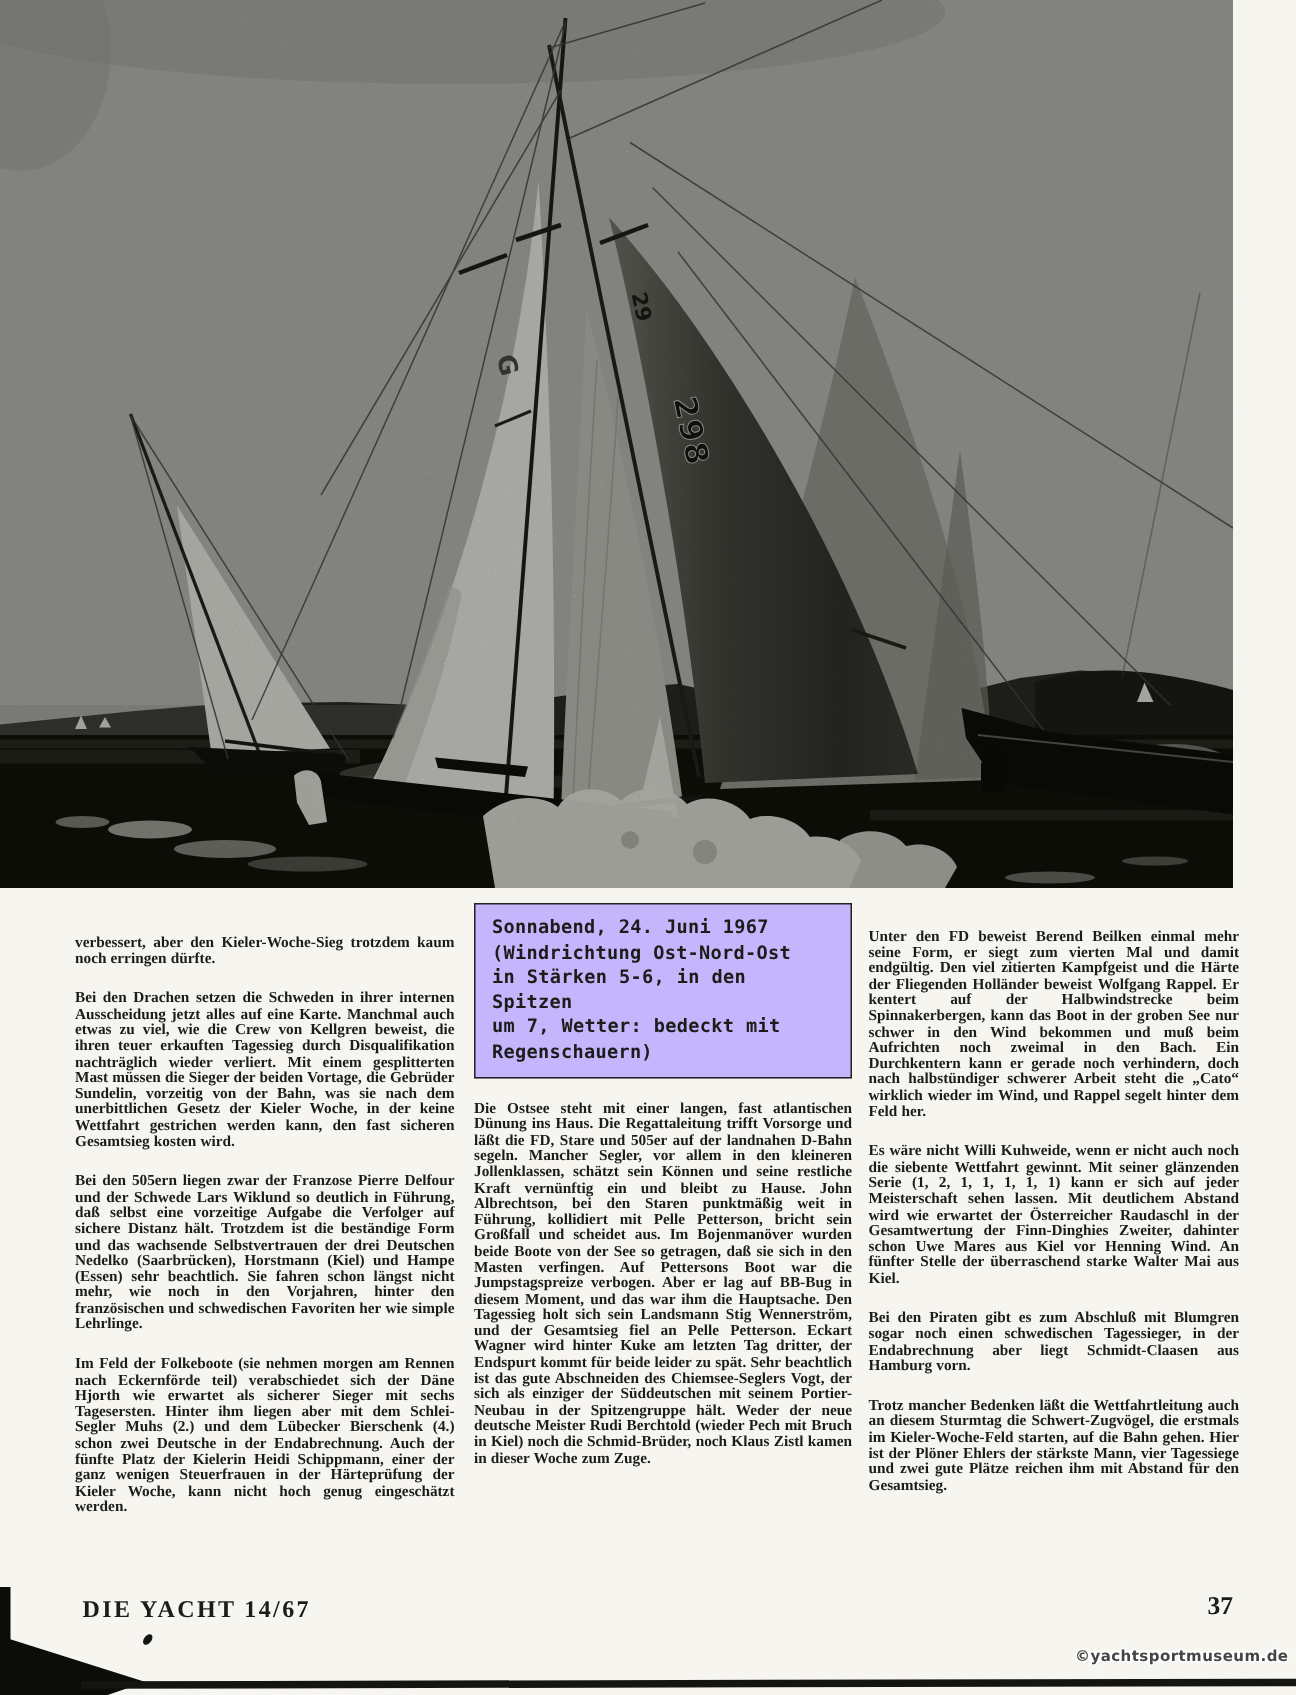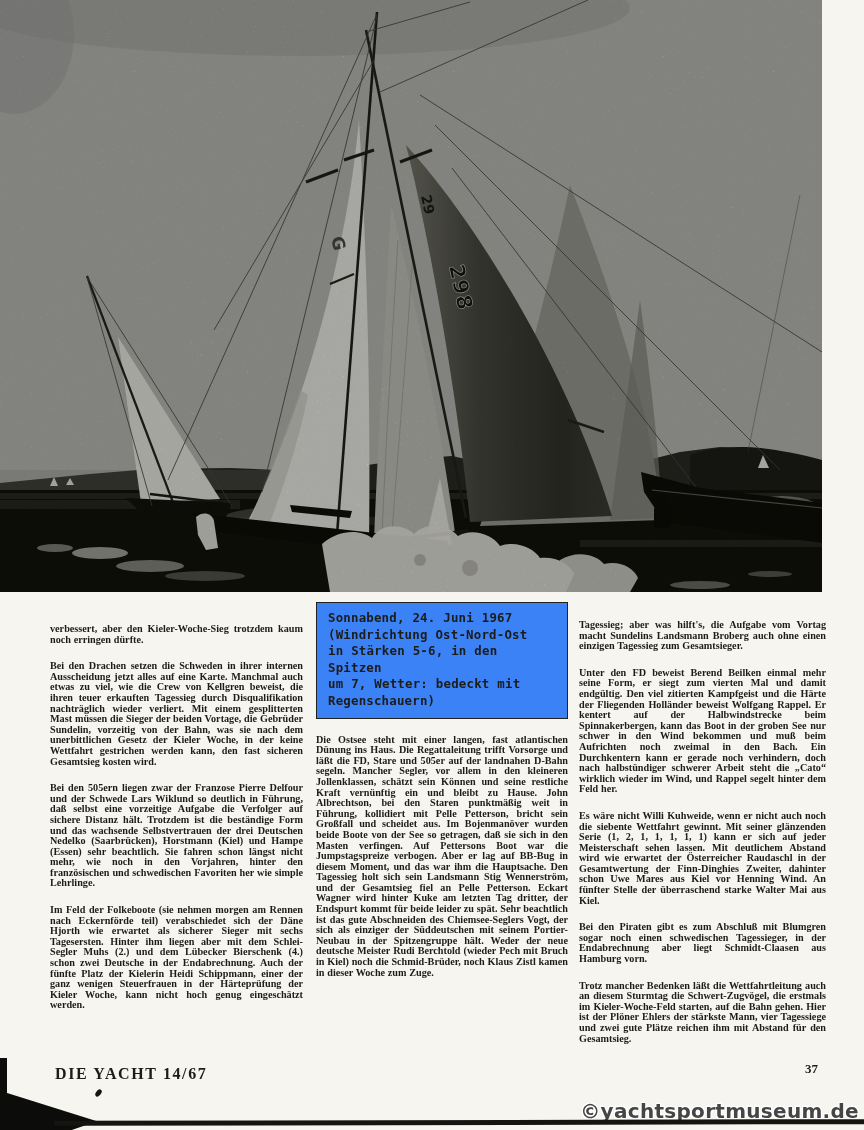--- a/index.html
+++ b/index.html
@@ -11,35 +11,35 @@
   .photo{position:absolute;left:0;top:0;width:822px;height:592px;}
   .photo svg{display:block;width:100%;height:100%;}
   
   .col{position:absolute;font-size:10.2px;line-height:10.6px;font-weight:700;
        text-align:justify;hyphens:auto;-webkit-hyphens:auto;word-spacing:0.2px;}
   .col p{margin:16px 0 6px 0;}
   .col1{left:50px;top:608px;width:253px;}
   .col2{left:316px;top:602px;width:252px;}
   .col3{left:579px;top:604px;width:247px;}
   .weather-box{
-    border:1.5px solid #21211e;background:#3b82f6;
+    border:1.5px solid #21211e;background:#c4b5fd;
     padding:7px 9px 8px 11px;margin-bottom:9px;
   }
   .weather-text{
     font-family:"DejaVu Sans Mono","Liberation Mono",monospace;
     font-size:12.4px;line-height:16.6px;font-weight:600;white-space:pre-line;
     text-align:left;letter-spacing:0.2px;
   }
   
   .footer-left{position:absolute;left:55px;top:1065px;font-size:16px;font-weight:700;
                letter-spacing:1.6px;}
-  .page-number{position:absolute;left:805px;top:1061px;font-size:13px;font-weight:700;}
+  .page-number{position:absolute;left:805px;top:1061px;font-size:17px;font-weight:700;}
   .watermark{
     position:absolute;right:5px;top:1099px;font-family:"DejaVu Sans","Liberation Sans",sans-serif;
-    font-size:20px;font-weight:700;color:#454545;letter-spacing:0.3px;
+    font-size:10px;font-weight:700;color:#454545;letter-spacing:0.3px;
     text-shadow:-1px -1px 0 #fff,1px -1px 0 #fff,-1px 1px 0 #fff,1px 1px 0 #fff,0 0 3px #fff;
   }
   
   .scan-strip{position:absolute;left:0;top:1058px;width:7px;height:72px;background:#0c0c0a;}
   .scan-wedge{position:absolute;left:0;top:1082px;width:97px;height:48px;background:#0c0c0a;
               clip-path:polygon(0 18%,100% 82%,74% 100%,0 100%);}
   .scan-dot{position:absolute;left:96px;top:1089px;width:5px;height:8px;background:#151513;
             border-radius:50%;transform:rotate(38deg);}
   .scan-line{position:absolute;left:54px;top:1120px;width:810px;height:5px;background:#141411;
              transform:rotate(-0.12deg);}
@@ -169,21 +169,20 @@
 in Stärken 5-6, in den Spitzen
 um 7, Wetter: bedeckt mit
 Regenschauern)</div>
     </div>
     <div>
         <p lang="de">Die Ostsee steht mit einer langen, fast atlantischen Dünung ins Haus. Die Regattaleitung trifft Vorsorge und läßt die FD, Stare und 505er auf der landnahen D-Bahn segeln. Mancher Segler, vor allem in den kleineren Jollenklassen, schätzt sein Können und seine restliche Kraft vernünftig ein und bleibt zu Hause. John Albrechtson, bei den Staren punktmäßig weit in Führung, kollidiert mit Pelle Petterson, bricht sein Großfall und scheidet aus. Im Bojenmanöver wurden beide Boote von der See so getragen, daß sie sich in den Masten verfingen. Auf Pettersons Boot war die Jumpstagspreize verbogen. Aber er lag auf BB-Bug in diesem Moment, und das war ihm die Hauptsache. Den Tagessieg holt sich sein Landsmann Stig Wennerström, und der Gesamtsieg fiel an Pelle Petterson. Eckart Wagner wird hinter Kuke am letzten Tag dritter, der Endspurt kommt für beide leider zu spät. Sehr beachtlich ist das gute Abschneiden des Chiemsee-Seglers Vogt, der sich als einziger der Süddeutschen mit seinem Portier-Neubau in der Spitzengruppe hält. Weder der neue deutsche Meister Rudi Berchtold (wieder Pech mit Bruch in Kiel) noch die Schmid-Brüder, noch Klaus Zistl kamen in dieser Woche zum Zuge.</p>
       </div>
   </div>
 
   <div class="col col3">
-      <p lang="de">Tagessieg; aber was hilft's, die Aufgabe vom Vortag macht Sundelins Landsmann Broberg auch ohne einen einzigen Tagessieg zum Gesamtsieger.</p>
       <p lang="de">Unter den FD beweist Berend Beilken einmal mehr seine Form, er siegt zum vierten Mal und damit endgültig. Den viel zitierten Kampfgeist und die Härte der Fliegenden Holländer beweist Wolfgang Rappel. Er kentert auf der Halbwindstrecke beim Spinnakerbergen, kann das Boot in der groben See nur schwer in den Wind bekommen und muß beim Aufrichten noch zweimal in den Bach. Ein Durchkentern kann er gerade noch verhindern, doch nach halbstündiger schwerer Arbeit steht die „Cato“ wirklich wieder im Wind, und Rappel segelt hinter dem Feld her.</p>
       <p lang="de">Es wäre nicht Willi Kuhweide, wenn er nicht auch noch die siebente Wettfahrt gewinnt. Mit seiner glänzenden Serie (1, 2, 1, 1, 1, 1, 1) kann er sich auf jeder Meisterschaft sehen lassen. Mit deutlichem Abstand wird wie erwartet der Österreicher Raudaschl in der Gesamtwertung der Finn-Dinghies Zweiter, dahinter schon Uwe Mares aus Kiel vor Henning Wind. An fünfter Stelle der überraschend starke Walter Mai aus Kiel.</p>
       <p lang="de">Bei den Piraten gibt es zum Abschluß mit Blumgren sogar noch einen schwedischen Tagessieger, in der Endabrechnung aber liegt Schmidt-Claasen aus Hamburg vorn.</p>
       <p lang="de">Trotz mancher Bedenken läßt die Wettfahrtleitung auch an diesem Sturmtag die Schwert-Zugvögel, die erstmals im Kieler-Woche-Feld starten, auf die Bahn gehen. Hier ist der Plöner Ehlers der stärkste Mann, vier Tagessiege und zwei gute Plätze reichen ihm mit Abstand für den Gesamtsieg.</p>
     </div>
 
   <div class="footer-left">DIE YACHT 14/67</div>
   <div class="page-number">37</div>
   <div class="watermark">©yachtsportmuseum.de</div>
 

